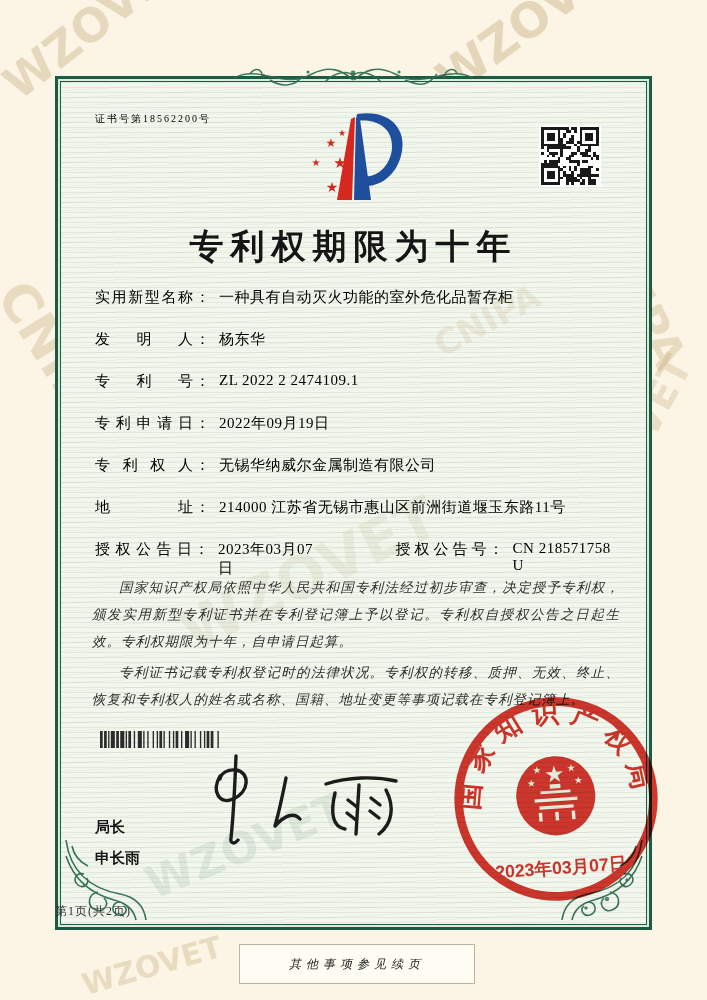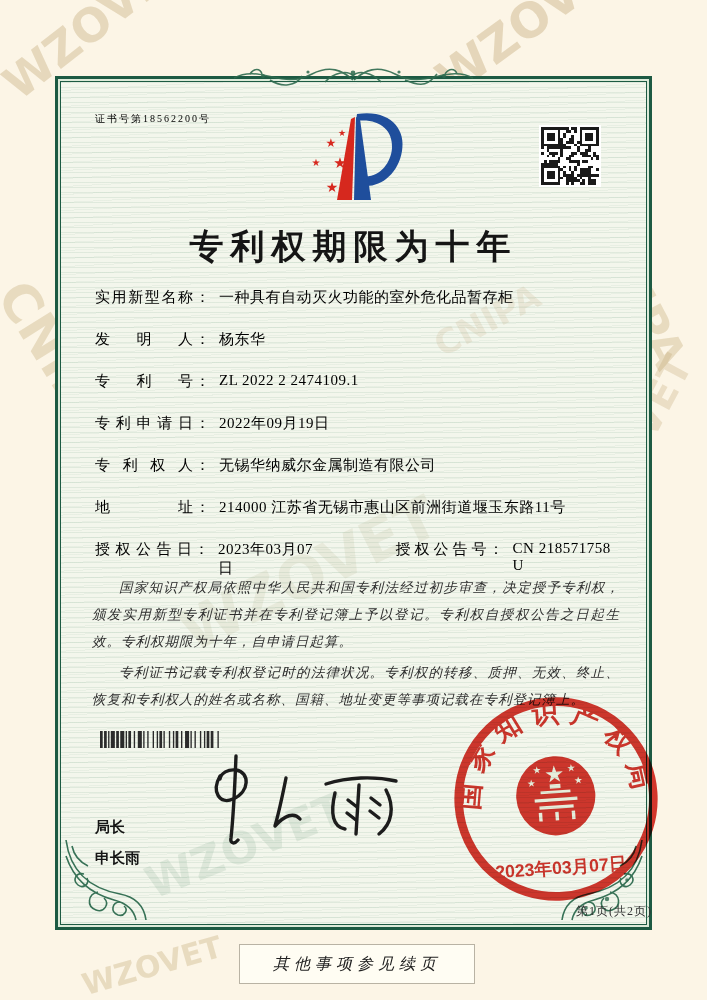--- a/index.html
+++ b/index.html
@@ -40,25 +40,25 @@
          font-size:13.5px;font-style:italic;line-height:27px;letter-spacing:1px;
          color:#2e2e2e;text-align:justify;}
   .paras p{margin:0 0 4px 4px;text-indent:2em;}
   .barcode{position:absolute;left:100px;top:731px;width:188px;height:17px;z-index:4;}
   .director{position:absolute;left:95px;top:790px;z-index:4;
             font-family:"Liberation Sans","DejaVu Sans",sans-serif;
             font-weight:bold;font-size:15px;color:#161616;line-height:31px;margin-top:21px;}
   .signature{position:absolute;left:198px;top:748px;z-index:4;}
   .seal{position:absolute;left:449px;top:692px;width:214px;height:214px;z-index:6;
         transform:rotate(-4deg);mix-blend-mode:multiply;opacity:.93;}
-  .pageinfo{position:absolute;left:55px;width:597px;top:903px;text-align:right;
+  .pageinfo{position:absolute;left:55px;width:597px;top:903px;text-align:left;
             font-size:12px;letter-spacing:1px;color:#333;z-index:4;}
   .notebox{position:absolute;left:239px;top:944px;width:234px;height:38px;z-index:4;
            border:1px solid #b9b3a4;background:#fffdf3;display:flex;align-items:center;
-           justify-content:center;font-size:16px;font-style:italic;letter-spacing:5px;color:#222;}
+           justify-content:center;font-size:12px;font-style:italic;letter-spacing:5px;color:#222;}
   .ornament-top{position:absolute;left:230px;top:62px;z-index:3;}
   .ornament-br{position:absolute;left:558px;top:836px;z-index:3;}
   .ornament-bl{position:absolute;left:62px;top:836px;z-index:3;transform:scaleX(-1);}
 </style>
 </head>
 <body>
 
 <div class="page">
 
   <span class="wm" style="left:-14px;top:-6px;transform:rotate(-38deg);font-size:46px;color:rgba(186,158,104,.33);">WZOVET</span>

